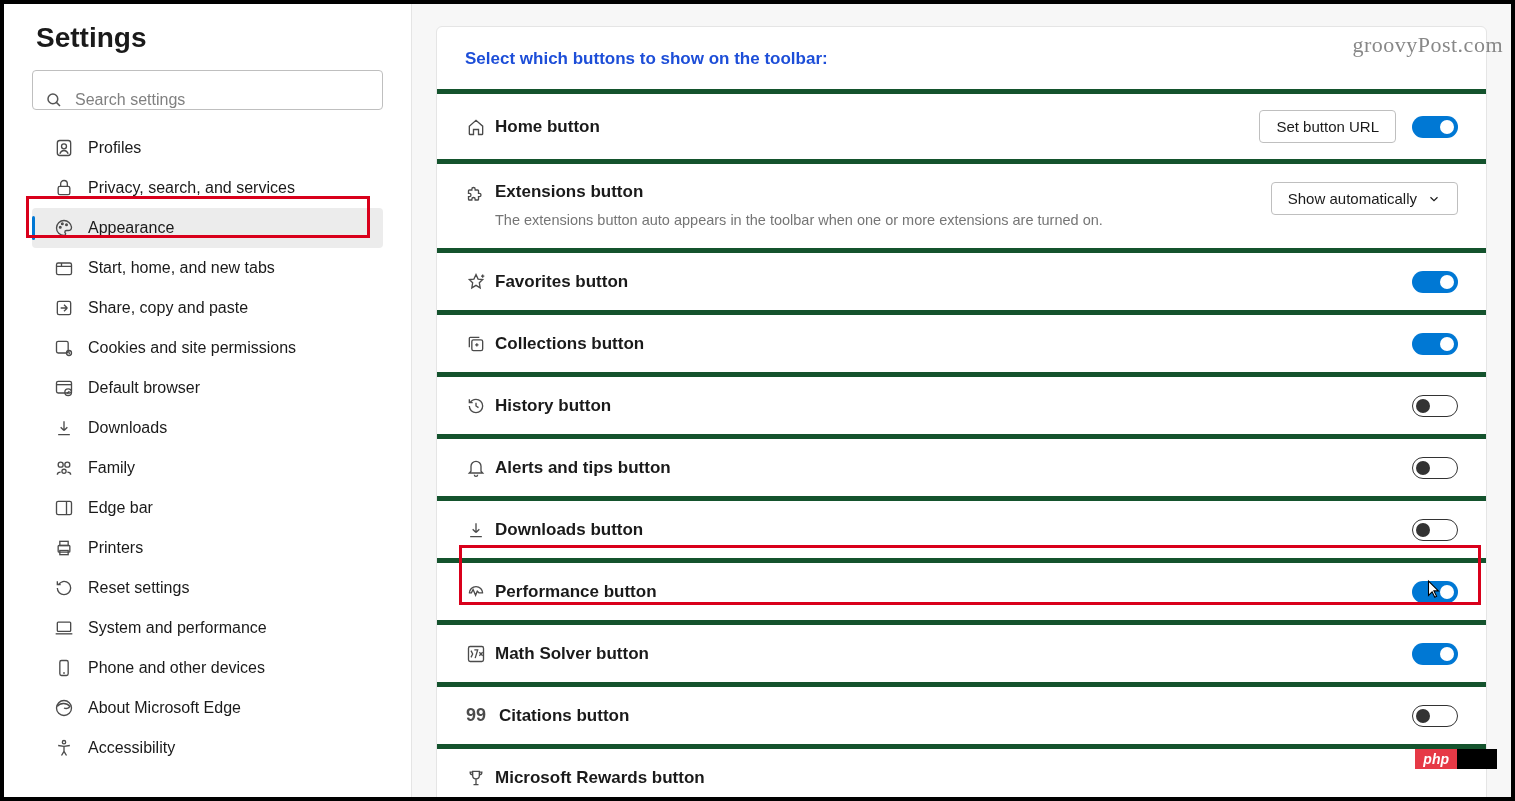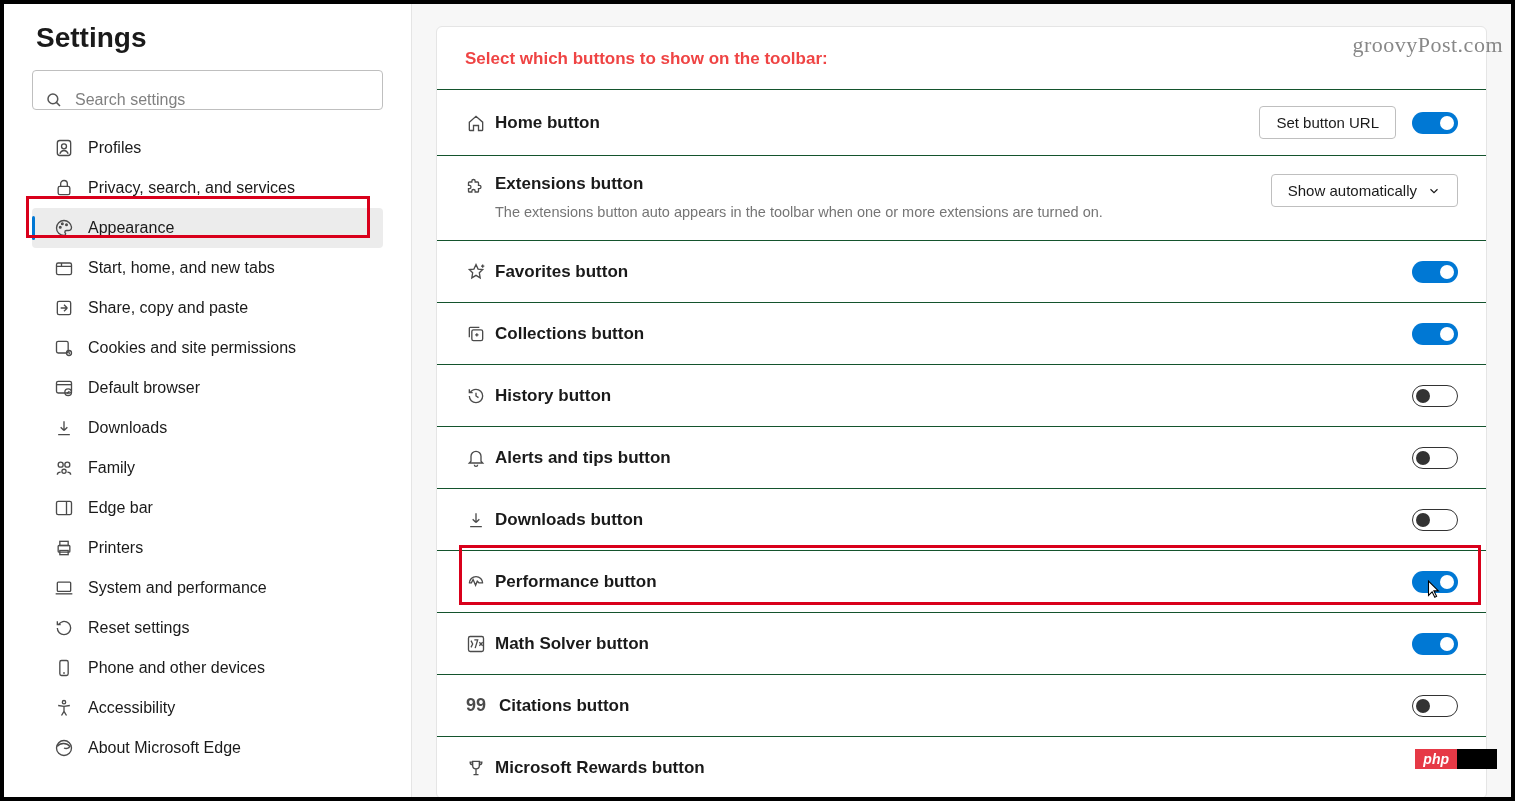--- a/index.html
+++ b/index.html
@@ -18,22 +18,22 @@
 .nav-item { position: relative; display: flex; align-items: center; height: 40px; padding: 0 12px 0 22px; font-size: 16px; color: #1a1a1a; cursor: pointer; border-radius: 4px; }
 .nav-item.active { background: #ececec; }
 .nav-item.active::before { content: ""; position: absolute; left: 0; top: 8px; bottom: 8px; width: 3px; background: #0078d4; border-radius: 2px; }
 .nav-icon { width: 20px; height: 20px; margin-right: 14px; color: #4b4b4b; display: flex; align-items: center; justify-content: center; }
 .nav-icon svg { width: 20px; height: 20px; }
 
 .highlight-red { position: absolute; border: 3px solid #d9001b; pointer-events: none; z-index: 5; }
 
 .main { flex: 1; background: #f7f7f7; padding: 22px 24px; overflow: hidden; }
 .card { background: #fff; border: 1px solid #e5e5e5; border-radius: 6px; overflow: hidden; }
-.card-header { padding: 22px 28px 20px 28px; font-size: 17px; font-weight: 600; color: #ef4444; }
-.row { display: flex; align-items: center; padding: 16px 28px; border-top: 1px solid #14532d; min-height: 62px; position: relative; }
+.card-header { padding: 22px 28px 20px 28px; font-size: 17px; font-weight: 600; color: #1d4ed8; }
+.row { display: flex; align-items: center; padding: 16px 28px; border-top: 5px solid #14532d; min-height: 62px; position: relative; }
 .row-icon { width: 22px; height: 22px; color: #4b4b4b; margin-right: 8px; display: flex; align-items: center; justify-content: center; flex-shrink: 0; }
 .row-icon svg { width: 20px; height: 20px; }
 .row-body { flex: 1; }
 .row-label { font-size: 17px; font-weight: 600; color: #1a1a1a; }
 .row-desc { font-size: 14.5px; color: #757575; margin-top: 8px; line-height: 1.4; }
 .row-action { display: flex; align-items: center; gap: 16px; }
 
 .btn { border: 1px solid #bfbfbf; background: #fff; border-radius: 4px; padding: 7px 16px; font-size: 15px; color: #1a1a1a; cursor: pointer; display: inline-flex; align-items: center; gap: 10px; }
 .btn svg { width: 14px; height: 14px; }
 
@@ -170,61 +170,61 @@
               <rect x="5" y="9" width="14" height="8" rx="1"></rect>
               <rect x="7" y="4" width="10" height="5"></rect>
               <rect x="7" y="15" width="10" height="5"></rect>
             </svg>
           </span>
         <span>Printers</span>
       </li>
       <li class="nav-item">
         <span class="nav-icon">
             <svg viewBox="0 0 24 24" fill="none" stroke="currentColor" stroke-width="1.6">
+              <path d="M4 12a8 8 0 108-8c-3 0-5 2-7 4"></path>
+              <path d="M4 4v4h4"></path>
+            </svg>
+          </span>
+        <span>Reset settings</span>
+      </li>
+      <li class="nav-item">
+        <span class="nav-icon">
+            <svg viewBox="0 0 24 24" fill="none" stroke="currentColor" stroke-width="1.6">
               <rect x="4" y="5" width="16" height="11" rx="1"></rect>
               <path d="M2 19h20"></path>
             </svg>
           </span>
         <span>System and performance</span>
       </li>
       <li class="nav-item">
         <span class="nav-icon">
             <svg viewBox="0 0 24 24" fill="none" stroke="currentColor" stroke-width="1.6">
-              <path d="M4 12a8 8 0 108-8c-3 0-5 2-7 4"></path>
-              <path d="M4 4v4h4"></path>
-            </svg>
-          </span>
-        <span>Reset settings</span>
-      </li>
-      <li class="nav-item">
-        <span class="nav-icon">
-            <svg viewBox="0 0 24 24" fill="none" stroke="currentColor" stroke-width="1.6">
               <rect x="7" y="3" width="10" height="18" rx="2"></rect>
               <path d="M11 18h2"></path>
             </svg>
           </span>
         <span>Phone and other devices</span>
       </li>
       <li class="nav-item">
         <span class="nav-icon">
             <svg viewBox="0 0 24 24" fill="none" stroke="currentColor" stroke-width="1.6">
+              <circle cx="12" cy="12" r="9"></circle>
+              <path d="M4 10c3-4 11-5 15 0-1 3-5 3-7 2"></path>
+            </svg>
+          </span>
+        <span>About Microsoft Edge</span>
+      </li>
+      <li class="nav-item">
+        <span class="nav-icon">
+            <svg viewBox="0 0 24 24" fill="none" stroke="currentColor" stroke-width="1.6">
               <circle cx="12" cy="5" r="2"></circle>
               <path d="M5 9l7 1 7-1M12 10v6m0 0l-3 5m3-5l3 5"></path>
             </svg>
           </span>
         <span>Accessibility</span>
-      </li>
-      <li class="nav-item">
-        <span class="nav-icon">
-            <svg viewBox="0 0 24 24" fill="none" stroke="currentColor" stroke-width="1.6">
-              <circle cx="12" cy="12" r="9"></circle>
-              <path d="M4 10c3-4 11-5 15 0-1 3-5 3-7 2"></path>
-            </svg>
-          </span>
-        <span>About Microsoft Edge</span>
       </li>
     </ul>
   </aside>
 
   <main class="main">
     <div class="card">
       <div class="card-header">Select which buttons to show on the toolbar:</div>
 
       <div class="row">
         <span class="row-icon">

